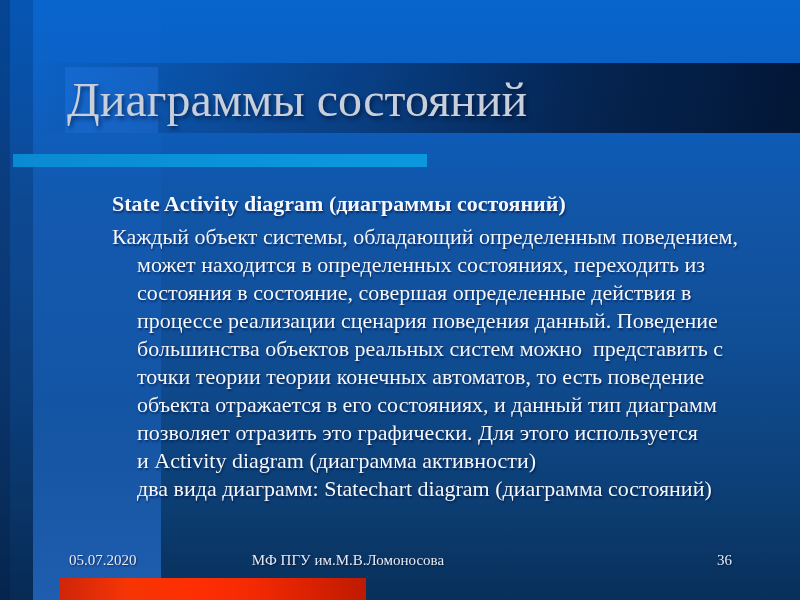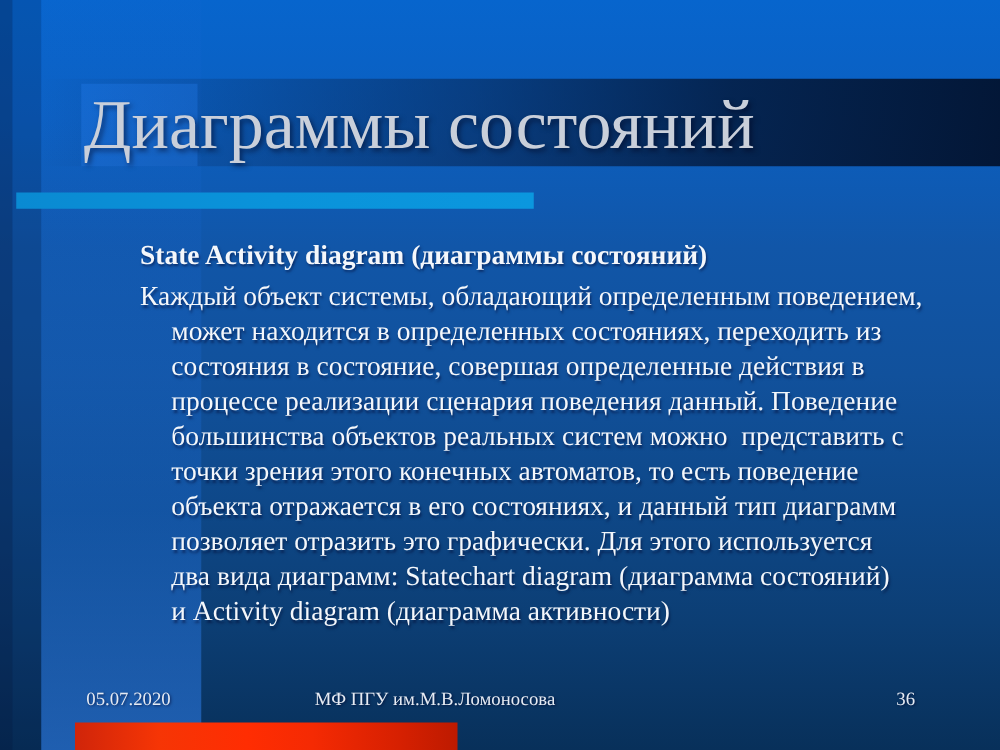--- a/index.html
+++ b/index.html
@@ -37,21 +37,21 @@
       rgba(10,40,90,0) 0%, rgba(8,35,80,0.22) 18%,
       rgba(6,30,70,0.52) 45%, rgba(3,20,50,0.78) 72%,
       rgba(2,15,40,0.9) 100%);
   }
   .title-patch {
     position: absolute; left: 65px; top: 67px; width: 93px; height: 66px;
     background: rgba(40, 130, 245, 0.30);
   }
   .slide-title {
     position: absolute; left: 67px; top: 75px;
-    font-size: 56px; line-height: 50px; font-weight: normal;
+    font-size: 48px; line-height: 50px; font-weight: normal;
     color: #c9cfda; white-space: pre;
     text-shadow: 2px 3px 4px rgba(0, 0, 25, 0.5);
   }
   .title-underline {
     position: absolute; left: 13px; top: 154px; width: 414px; height: 13px;
     background: linear-gradient(90deg, #0a8ad2 0%, #0a93da 50%, #0b97de 100%);
   }
   .body-block {
     position: absolute; left: 112px; top: 190px;
     color: #f4f7fb; font-size: 22px; line-height: 28px;
@@ -103,25 +103,25 @@
 
   <div class="body-block">
     <div class="body-heading">State Activity diagram (диаграммы состояний)</div>
     <div class="body-lines">
 
     <div class="line">Каждый объект системы, обладающий определенным поведением,</div>
         <div class="line hang">может находится в определенных состояниях, переходить из</div>
         <div class="line hang">состояния в состояние, совершая определенные действия в</div>
         <div class="line hang">процессе реализации сценария поведения данный. Поведение</div>
         <div class="line hang">большинства объектов реальных систем можно  представить с</div>
-        <div class="line hang">точки зрения этого конечных автоматов, то есть поведение</div>
+        <div class="line hang">точки теории теории конечных автоматов, то есть поведение</div>
         <div class="line hang">объекта отражается в его состояниях, и данный тип диаграмм</div>
         <div class="line hang">позволяет отразить это графически. Для этого используется</div>
+        <div class="line hang">и Activity diagram (диаграмма активности)</div>
         <div class="line hang">два вида диаграмм: Statechart diagram (диаграмма состояний)</div>
-        <div class="line hang">и Activity diagram (диаграмма активности)</div>
       </div>
   </div>
 
   <div class="footer-date">05.07.2020</div>
   <div class="footer-org">МФ ПГУ им.М.В.Ломоносова</div>
   <div class="footer-page">36</div>
 
   <div class="red-bar"></div>
 
 </div>

